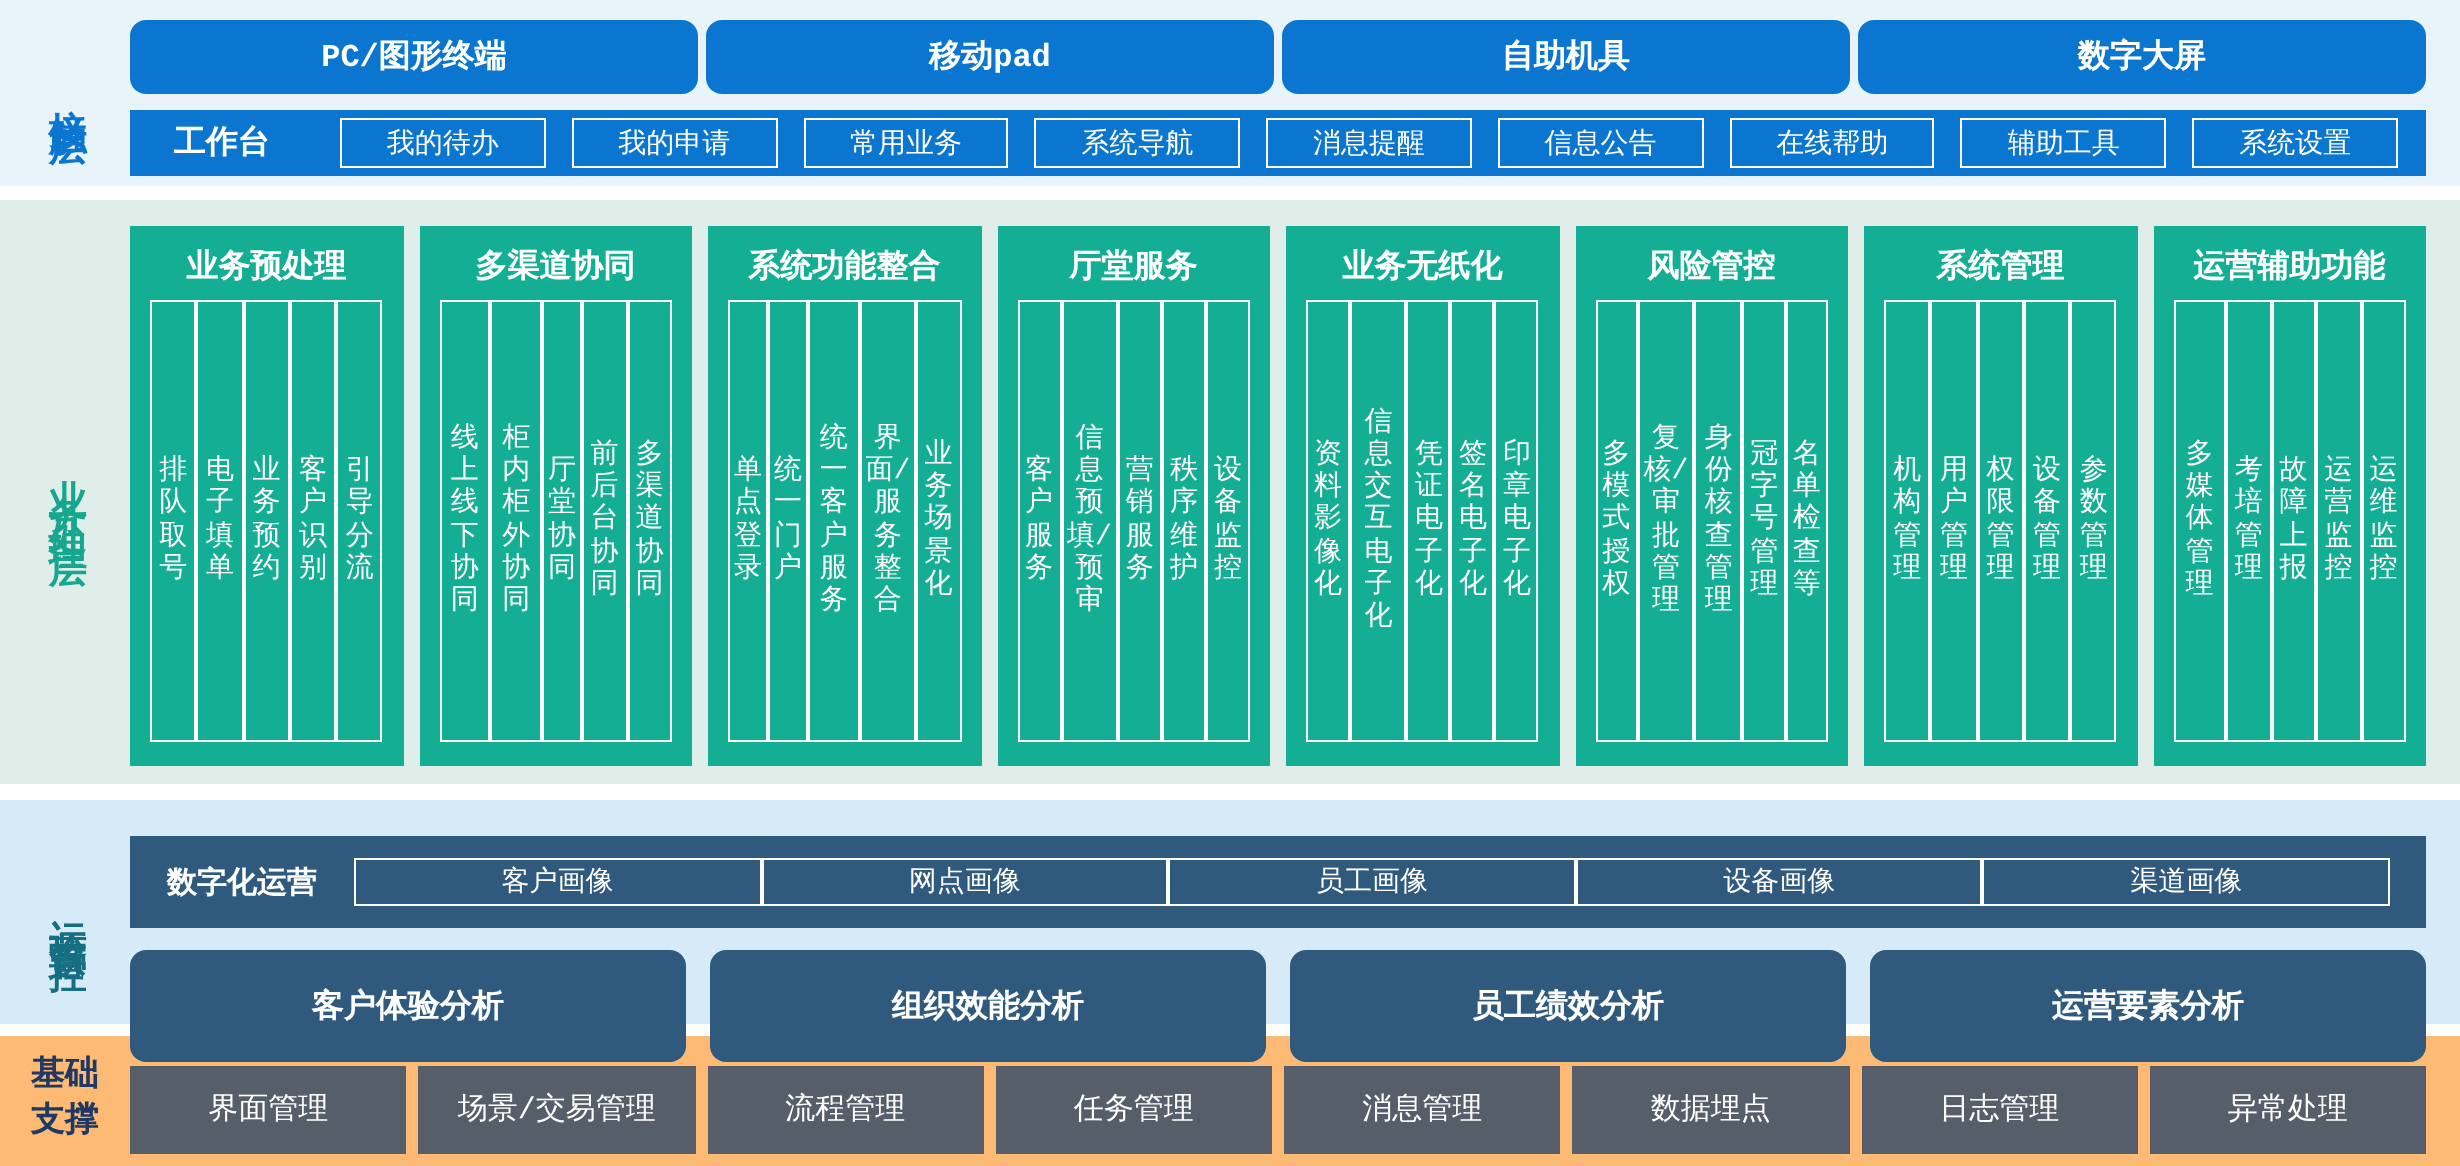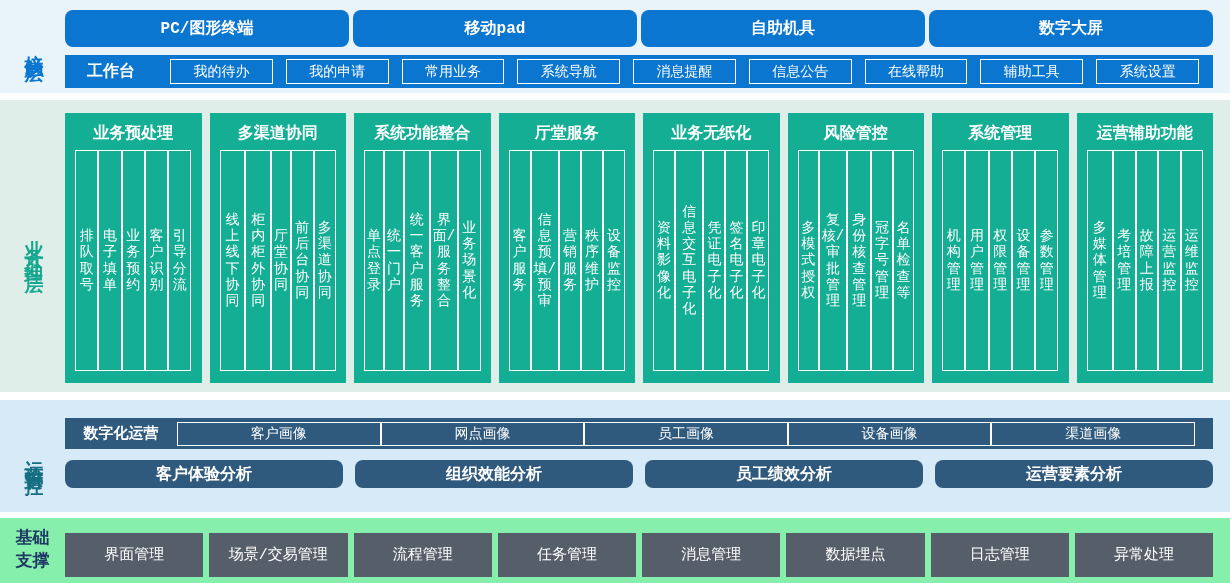--- a/index.html
+++ b/index.html
@@ -56,38 +56,38 @@
     border:1px solid #ffffff;min-height:31px;color:#ffffff;font-size:14px;
     display:flex;align-items:center;justify-content:center;text-align:center;
     line-height:1.15;white-space:pre-line;padding:1px 2px;box-sizing:border-box;
   }
 
   
   .band-ops{height:112px;background:#d7eaf7;margin-bottom:6px;}
   .band-ops .vlabel{color:#156e82;letter-spacing:6px;}
   .band-ops .content{padding-top:18px;}
   .ops-bar{
-    height:31px;background:#2f5a7d;display:flex;align-items:center;
+    height:46px;background:#2f5a7d;display:flex;align-items:center;
     padding:0 18px 0 0;
   }
   .ops-label{
     flex:0 0 112px;text-align:center;color:#ffffff;font-weight:700;font-size:15px;
   }
   .ops-item{
     flex:1;height:22px;border:1px solid #ffffff;color:#ffffff;font-size:14px;
     display:flex;align-items:center;justify-content:center;white-space:nowrap;
   }
-  .ops-row2{display:flex;gap:12px;margin-top:11px;height:28px;}
+  .ops-row2{display:flex;gap:12px;margin-top:11px;height:56px;}
   .ops-analysis{
     flex:1;background:#2f5a7d;border-radius:8px;color:#ffffff;
     font-weight:700;font-size:16px;display:flex;align-items:center;justify-content:center;
   }
 
   
-  .band-foundation{height:65px;background:#86efac;}
+  .band-foundation{height:65px;background:#fdba74;}
   .hlabel{
     color:#1f3864;font-weight:700;font-size:17px;line-height:1.3;
     width:2em;word-break:break-all;text-align:center;
   }
   .band-foundation .content{display:flex;align-items:center;}
   .foundation-row{display:flex;gap:6px;height:44px;margin-top:0;}
   .band-foundation .content{padding-top:8px;}
   .f-item{
     flex:1;background:#565f69;color:#ffffff;font-size:15px;
     display:flex;align-items:center;justify-content:center;white-space:nowrap;

